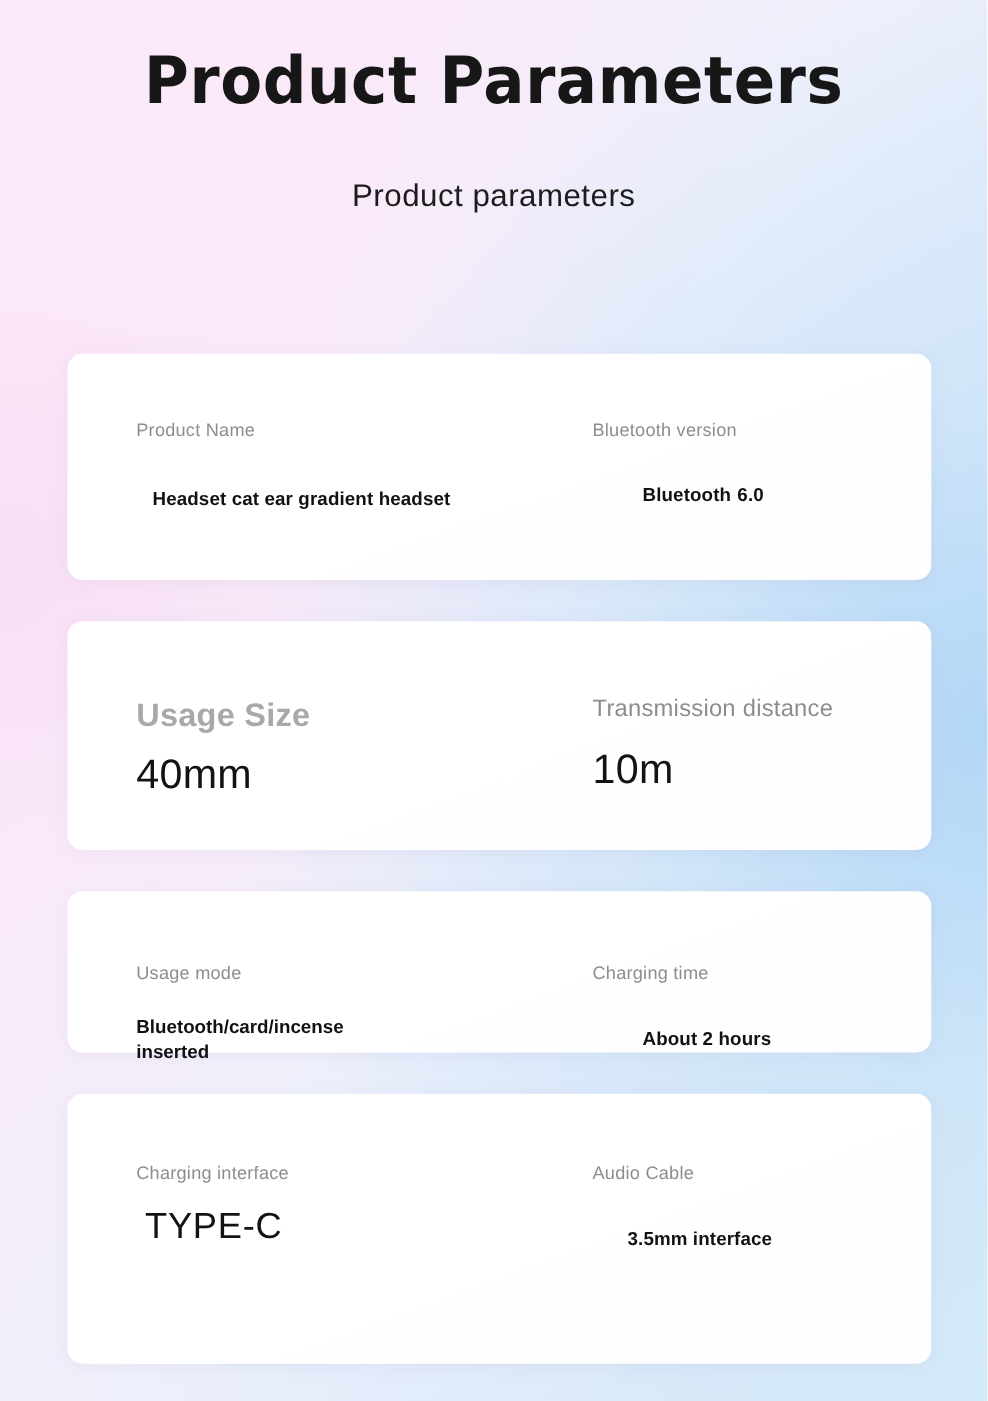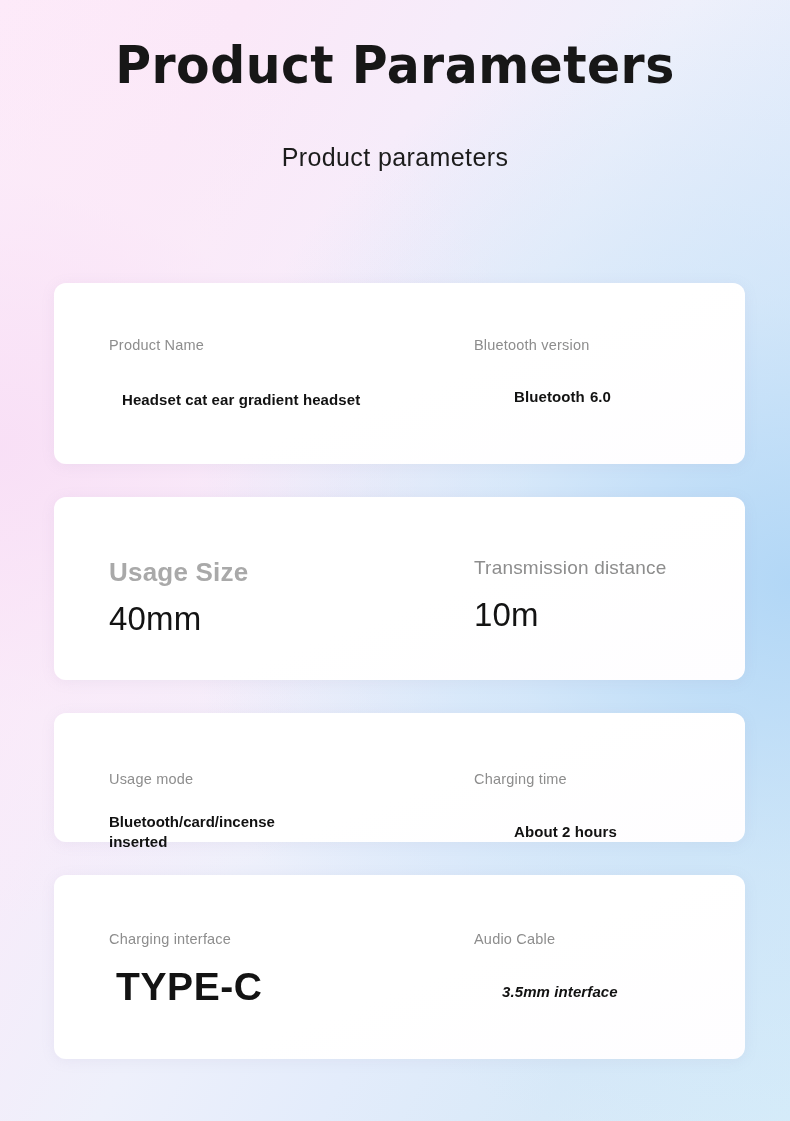--- a/index.html
+++ b/index.html
@@ -61,21 +61,21 @@
     width: 691px;
     background: linear-gradient(160deg, #ffffff 0%, #ffffff 55%, #fefdff 100%);
     border-radius: 12px;
     box-shadow: 0 2px 14px rgba(150,140,175,0.10);
   }
   .card + .card { margin-top: 33px; }
 
   .card-1 { height: 181px; }
   .card-2 { height: 183px; }
   .card-3 { height: 129px; }
-  .card-4 { height: 184px; }
+  .card-4 { height: 216px; }
 
   .cell {
     position: absolute;
   }
   .cell-left  { left: 55px; }
   .cell-right { left: 420px; }
 
   .cell-label {
     color: #8d8d8d;
     font-size: 14.5px;
@@ -128,27 +128,27 @@
     font-size: 15px;
     font-weight: 700;
     color: #121212;
   }
   .card-3 .cell-right .cell-value { margin-top: 36px; }
 
   
   .card-4 .cell { top: 56px; }
   .card-4 .value-big {
     color: #131313;
-    font-size: 39px;
-    font-weight: 700;
+    font-size: 29px;
+    font-weight: 400;
     letter-spacing: 0.6px;
     margin-top: 18px;
     margin-left: 7px;
   }
-  .card-4 .cell-right .cell-value { margin-top: 36px; margin-left: 28px; font-style: italic; }
+  .card-4 .cell-right .cell-value { margin-top: 36px; margin-left: 28px; }
 </style>
 </head>
 <body>
 
 <div id="page">
 
   <div class="header">
     <h1 class="page-title">Product Parameters</h1>
     <div class="page-subtitle">Product parameters</div>
   </div>

